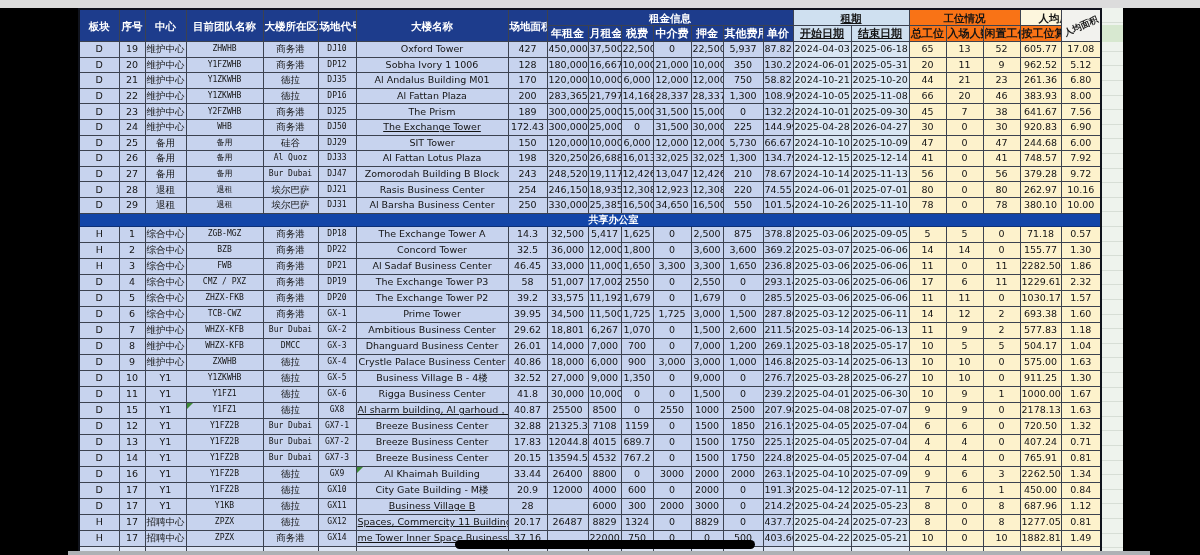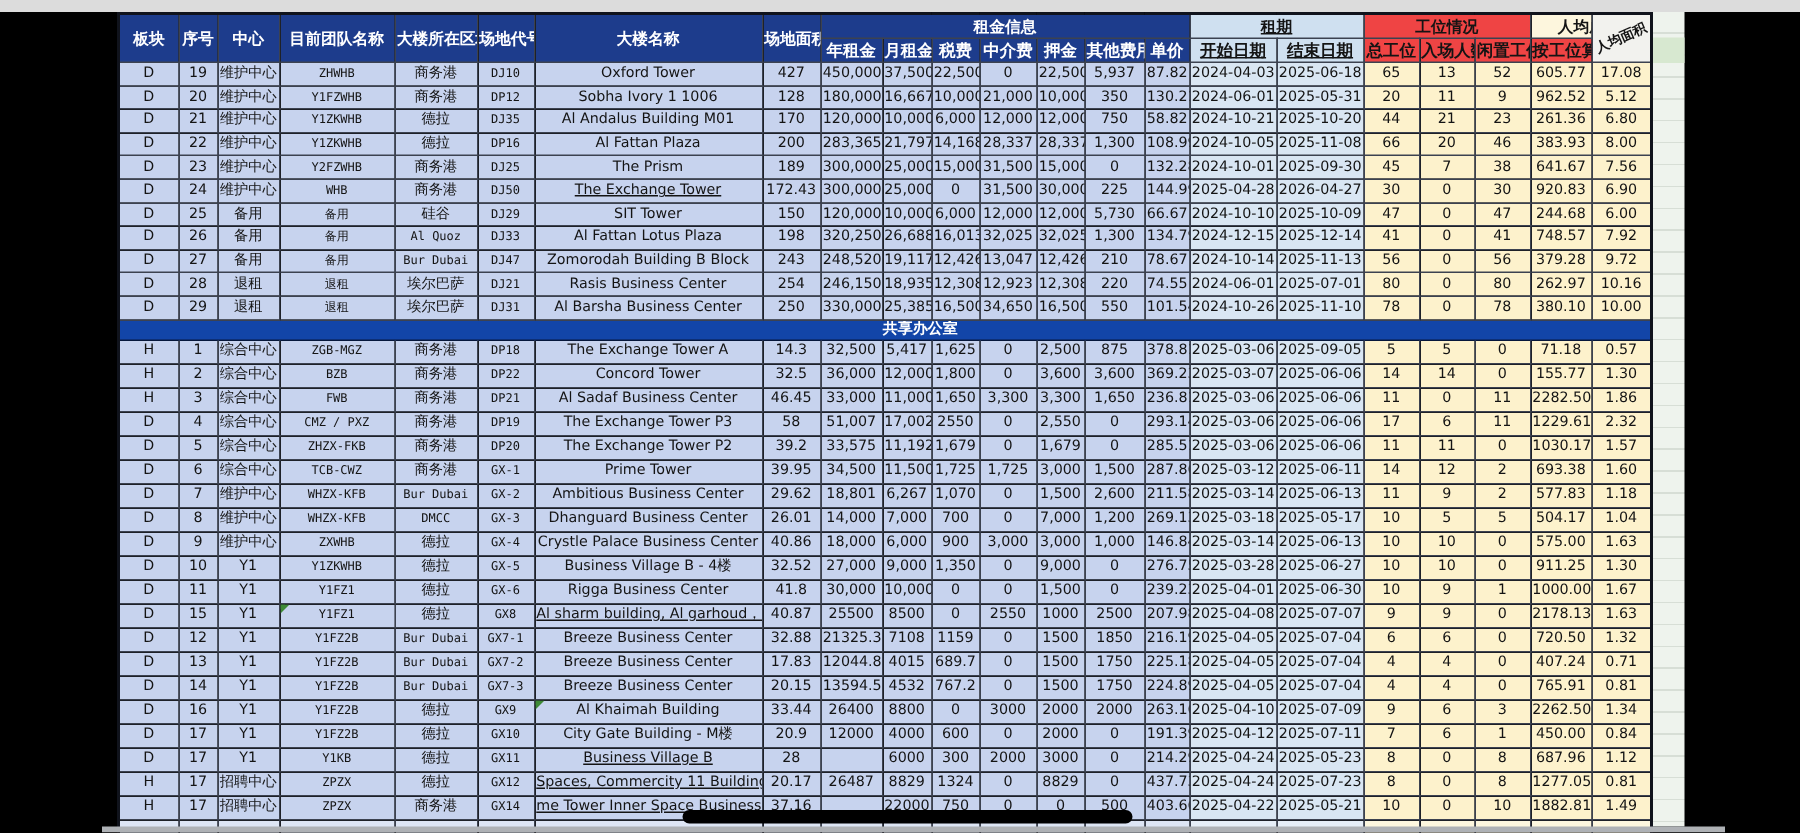--- a/index.html
+++ b/index.html
@@ -14,21 +14,21 @@
     border:2px solid #10131c;}
   td{padding:0 1px;border:1px solid #3c4250;overflow:hidden;white-space:nowrap;text-align:center;
     color:#141414;font-size:9.5px;line-height:12px;height:14.6px;}
   tr.sh td{height:15px;}
   
   tr.h1 td,tr.h2 td{font-weight:bold;}
   td.nv{background:#1d3c8c;color:#fff;font-size:10px;}
   tr.h1 td{height:15px;font-size:10.5px;}
   tr.h2 td{height:15px;font-size:11px;}
   td.glease{background:#cfe0f0;color:#141414;text-decoration:underline;}
-  td.gseat{background:#ef4444;color:#141414;}
+  td.gseat{background:#f97316;color:#141414;}
   td.gcost{background:#fdf6dd;color:#141414;font-size:9.5px;padding-left:18px;}
   td.gpa{background:#f2f2ee;color:#141414;}
   td.gpa span{display:inline-block;transform:rotate(-24deg);font-size:9px;}
   
   .bb{background:#c7d3ee;}
   .bl{background:#d9e6f3;}
   .by{background:#fdf2cc;}
   .eb{background:#dde5f4;}
   .el{background:#e6eef7;}
   .ey{background:#fdf7df;}

